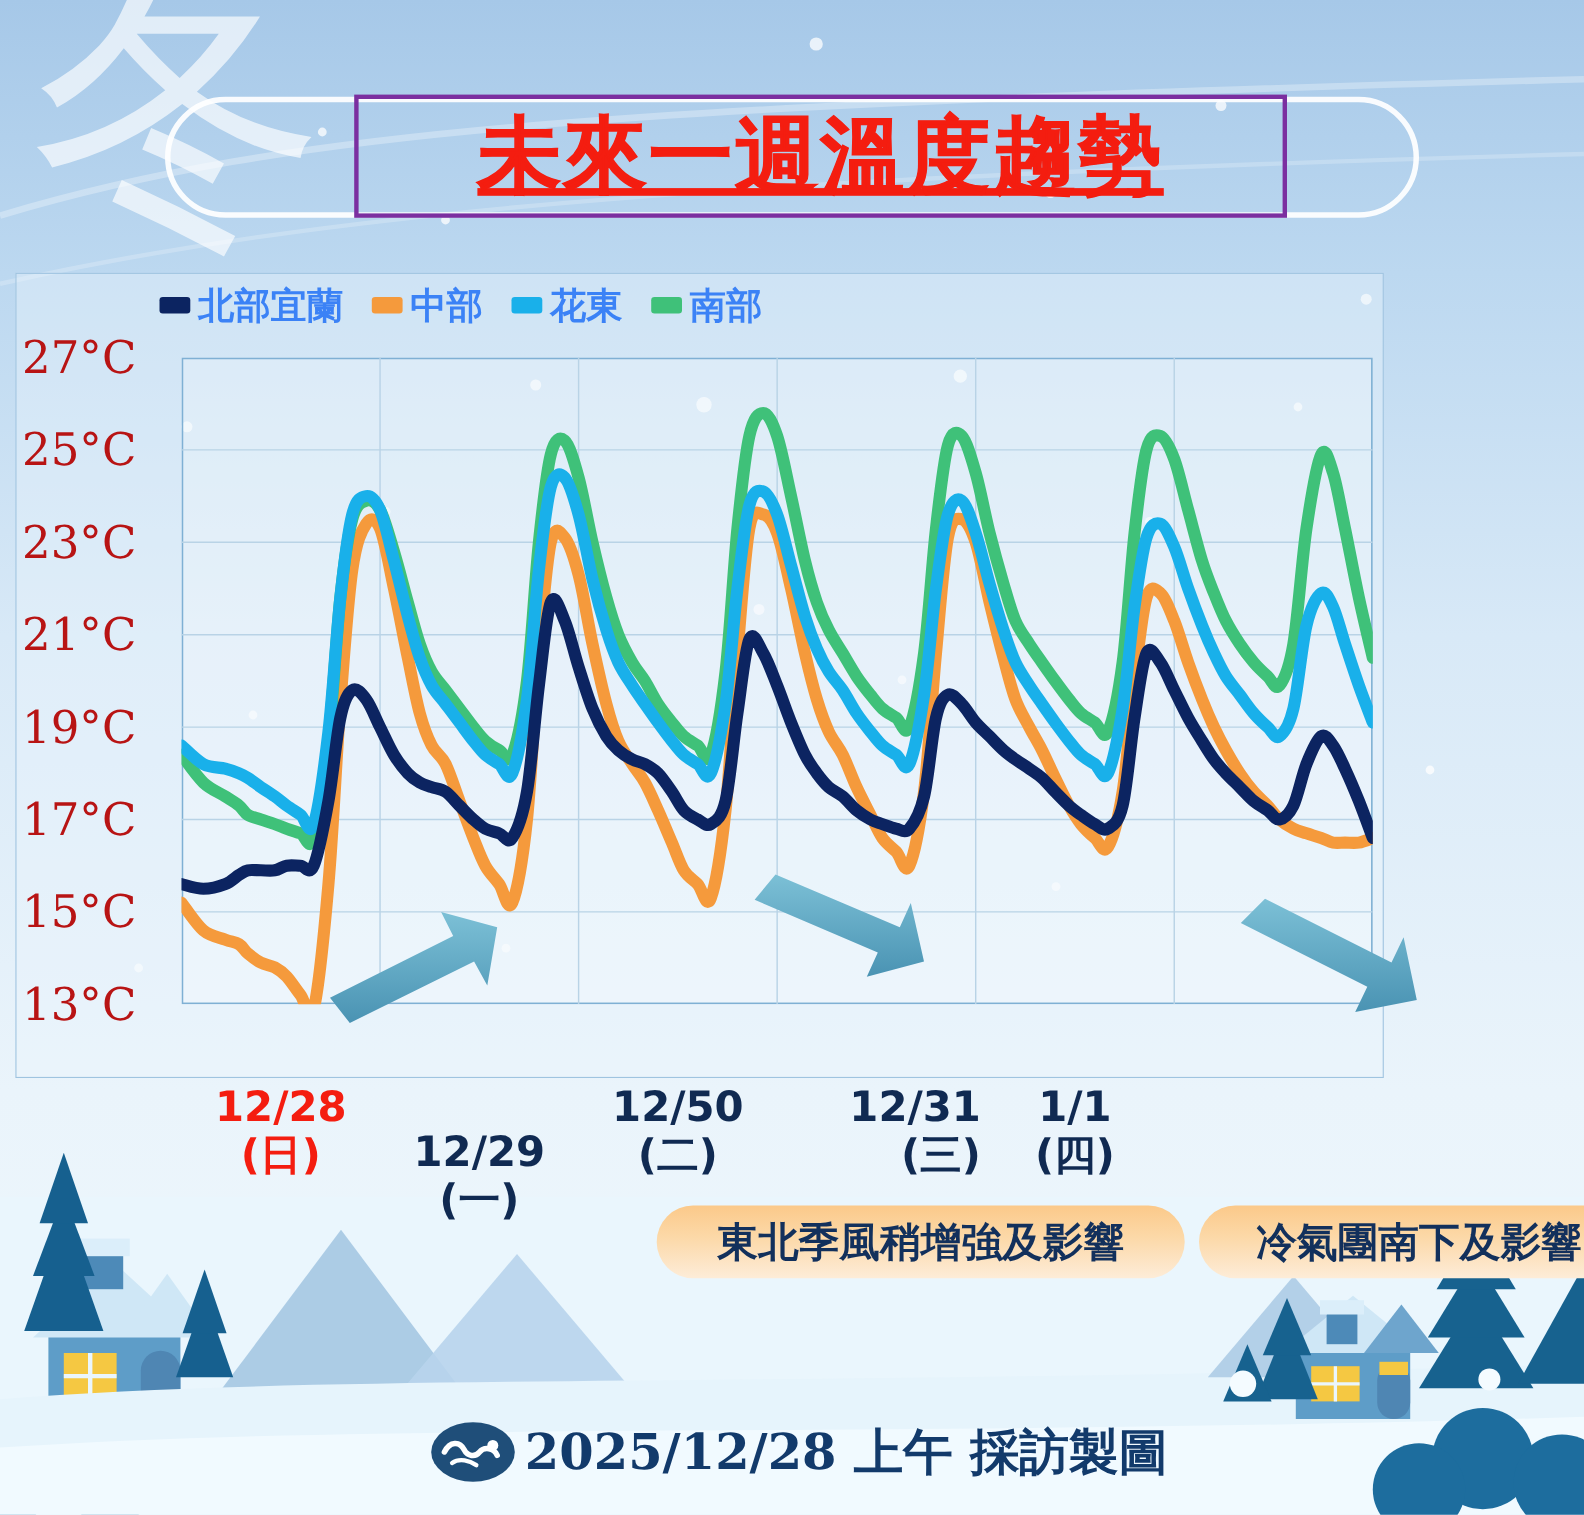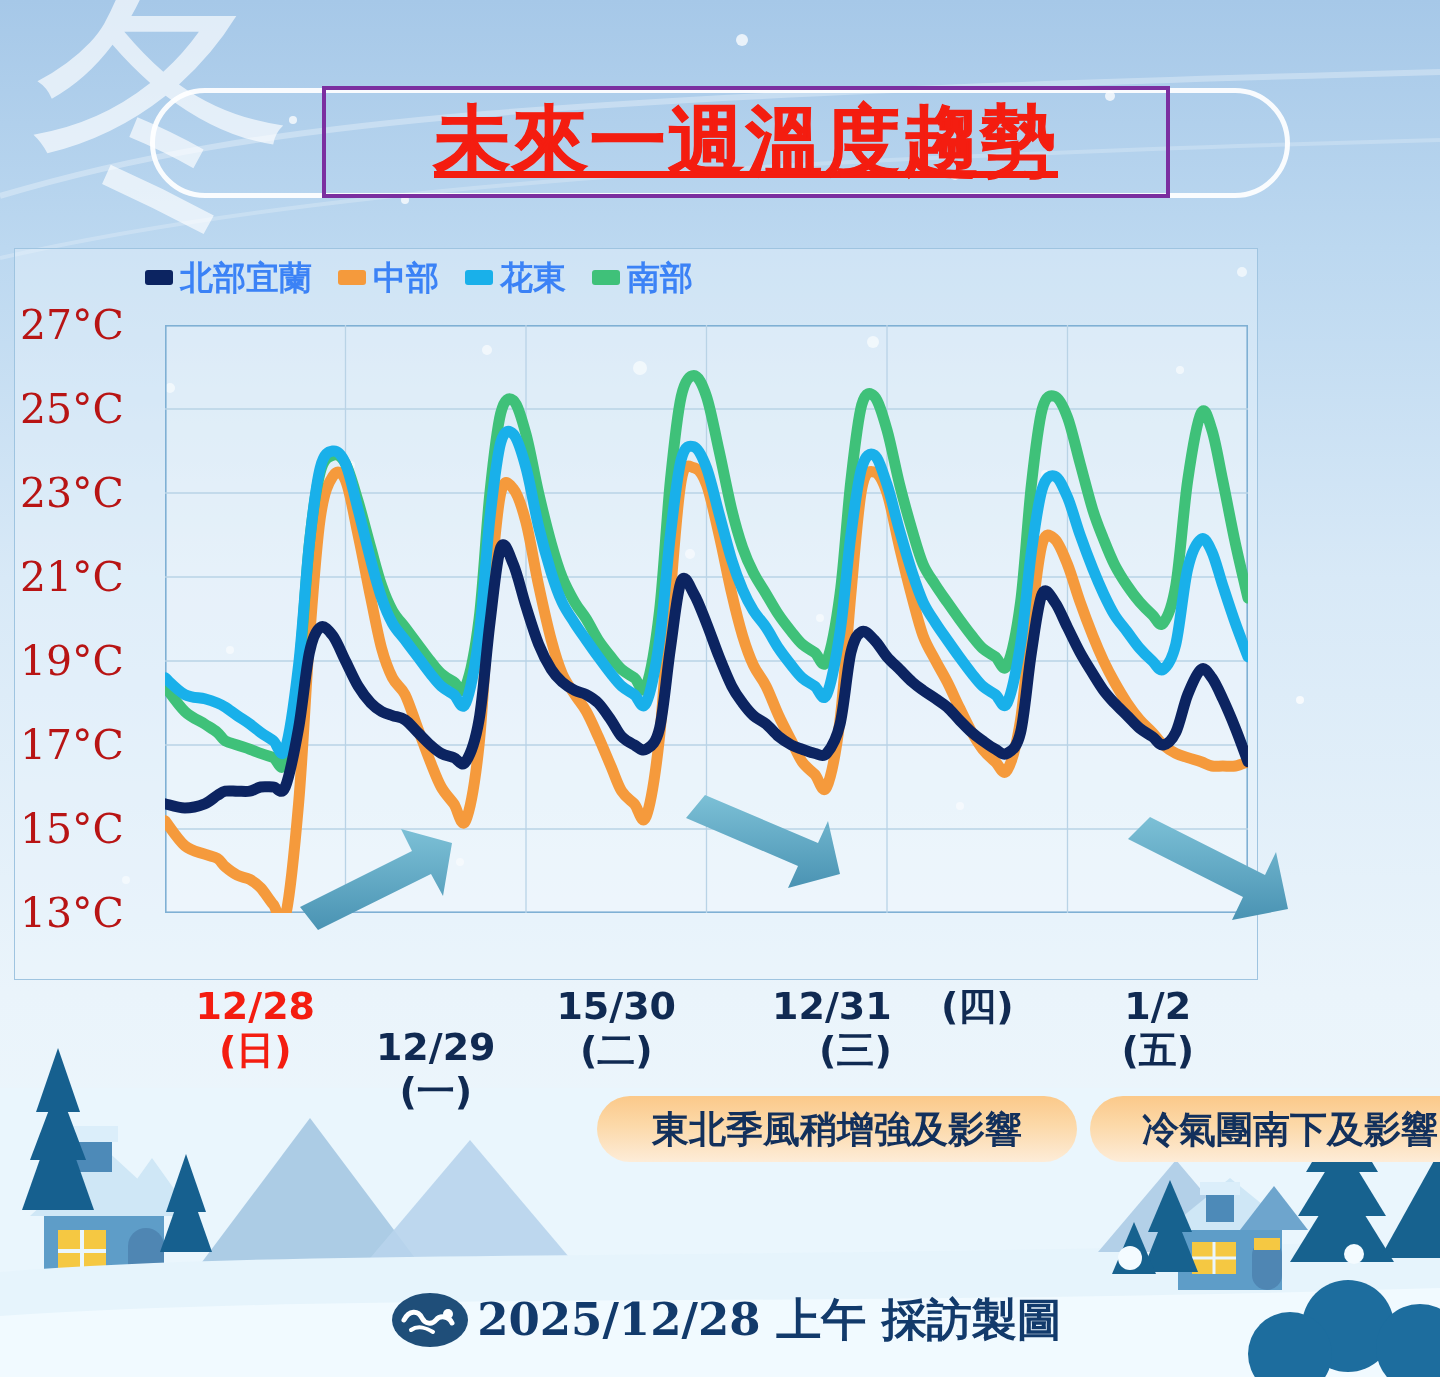--- a/index.html
+++ b/index.html
@@ -314,33 +314,30 @@
 <div class="layer" id="x-axis">
     <div class="x-tick is-holiday" style="left: 90.25px;">
       <div>12/28</div>
       <div>(日)</div>
     </div>
     <div class="x-tick" style="left: 270.75px; margin-top: 41px;">
       <div>12/29</div>
       <div>(一)</div>
     </div>
     <div class="x-tick" style="left: 451.25px;">
-      <div>15/30</div>
+      <div>12/50</div>
       <div>(二)</div>
     </div>
     <div class="x-tick" style="left: 631.75px; text-align: right;">
       <div>12/31</div>
       <div>(三)</div>
     </div>
     <div class="x-tick" style="left: 812.25px;">
+      <div>1/1</div>
       <div>(四)</div>
-    </div>
-    <div class="x-tick" style="left: 992.75px;">
-      <div>1/2</div>
-      <div>(五)</div>
     </div>
   </div>
 
 <div class="pill" id="pill-0">
   <span class="pill-text">東北季風稍增強及影響</span>
 </div>
 <div class="pill" id="pill-1">
   <span class="pill-text">冷氣團南下及影響</span>
 </div>
 

